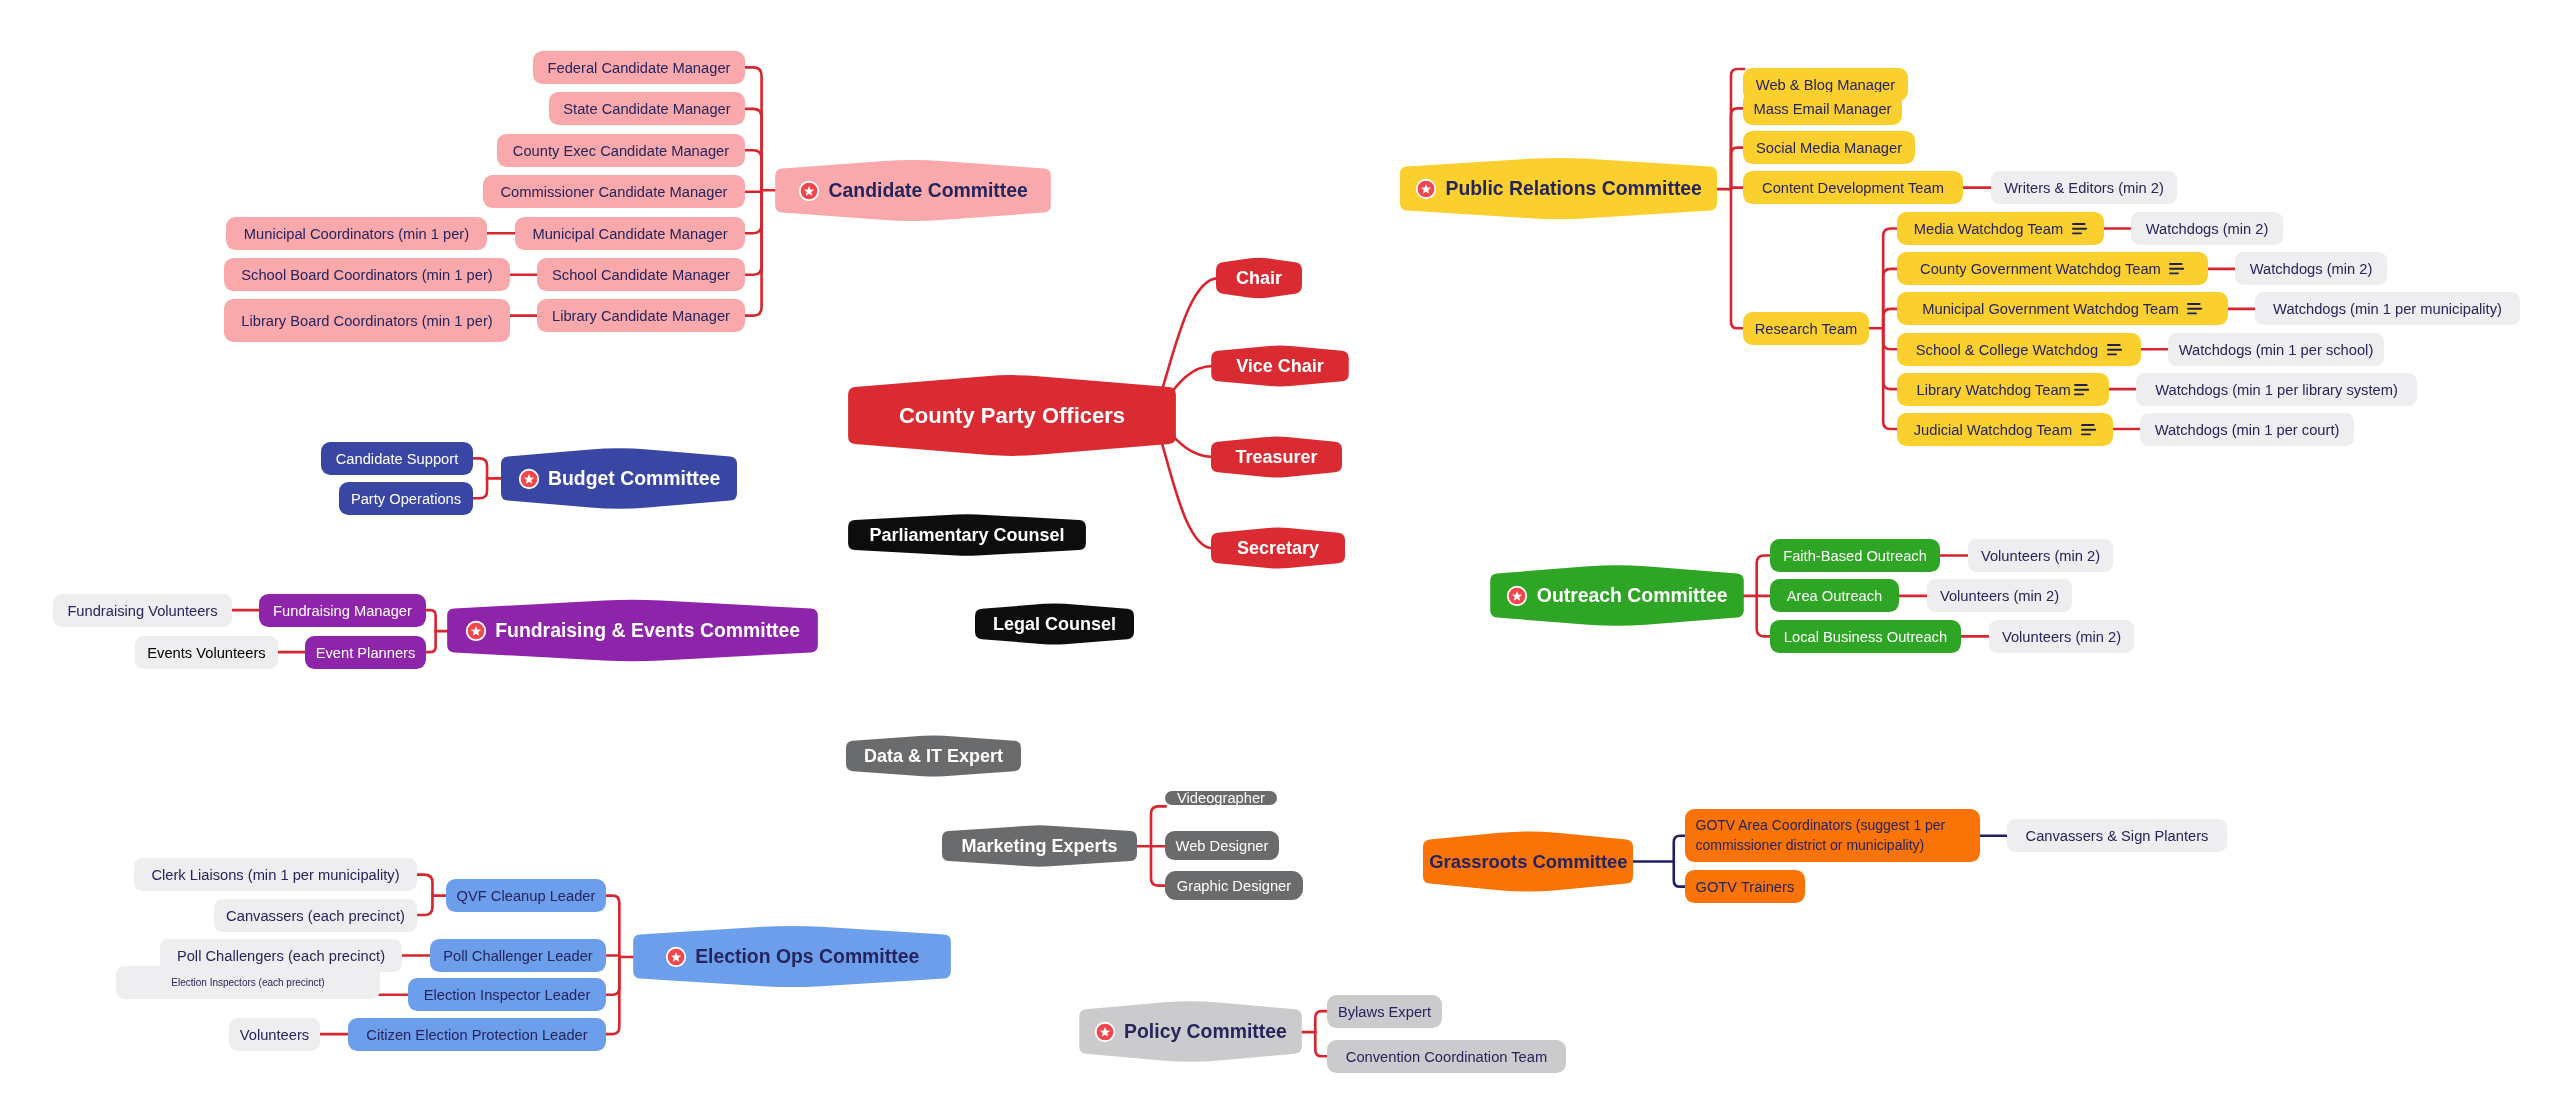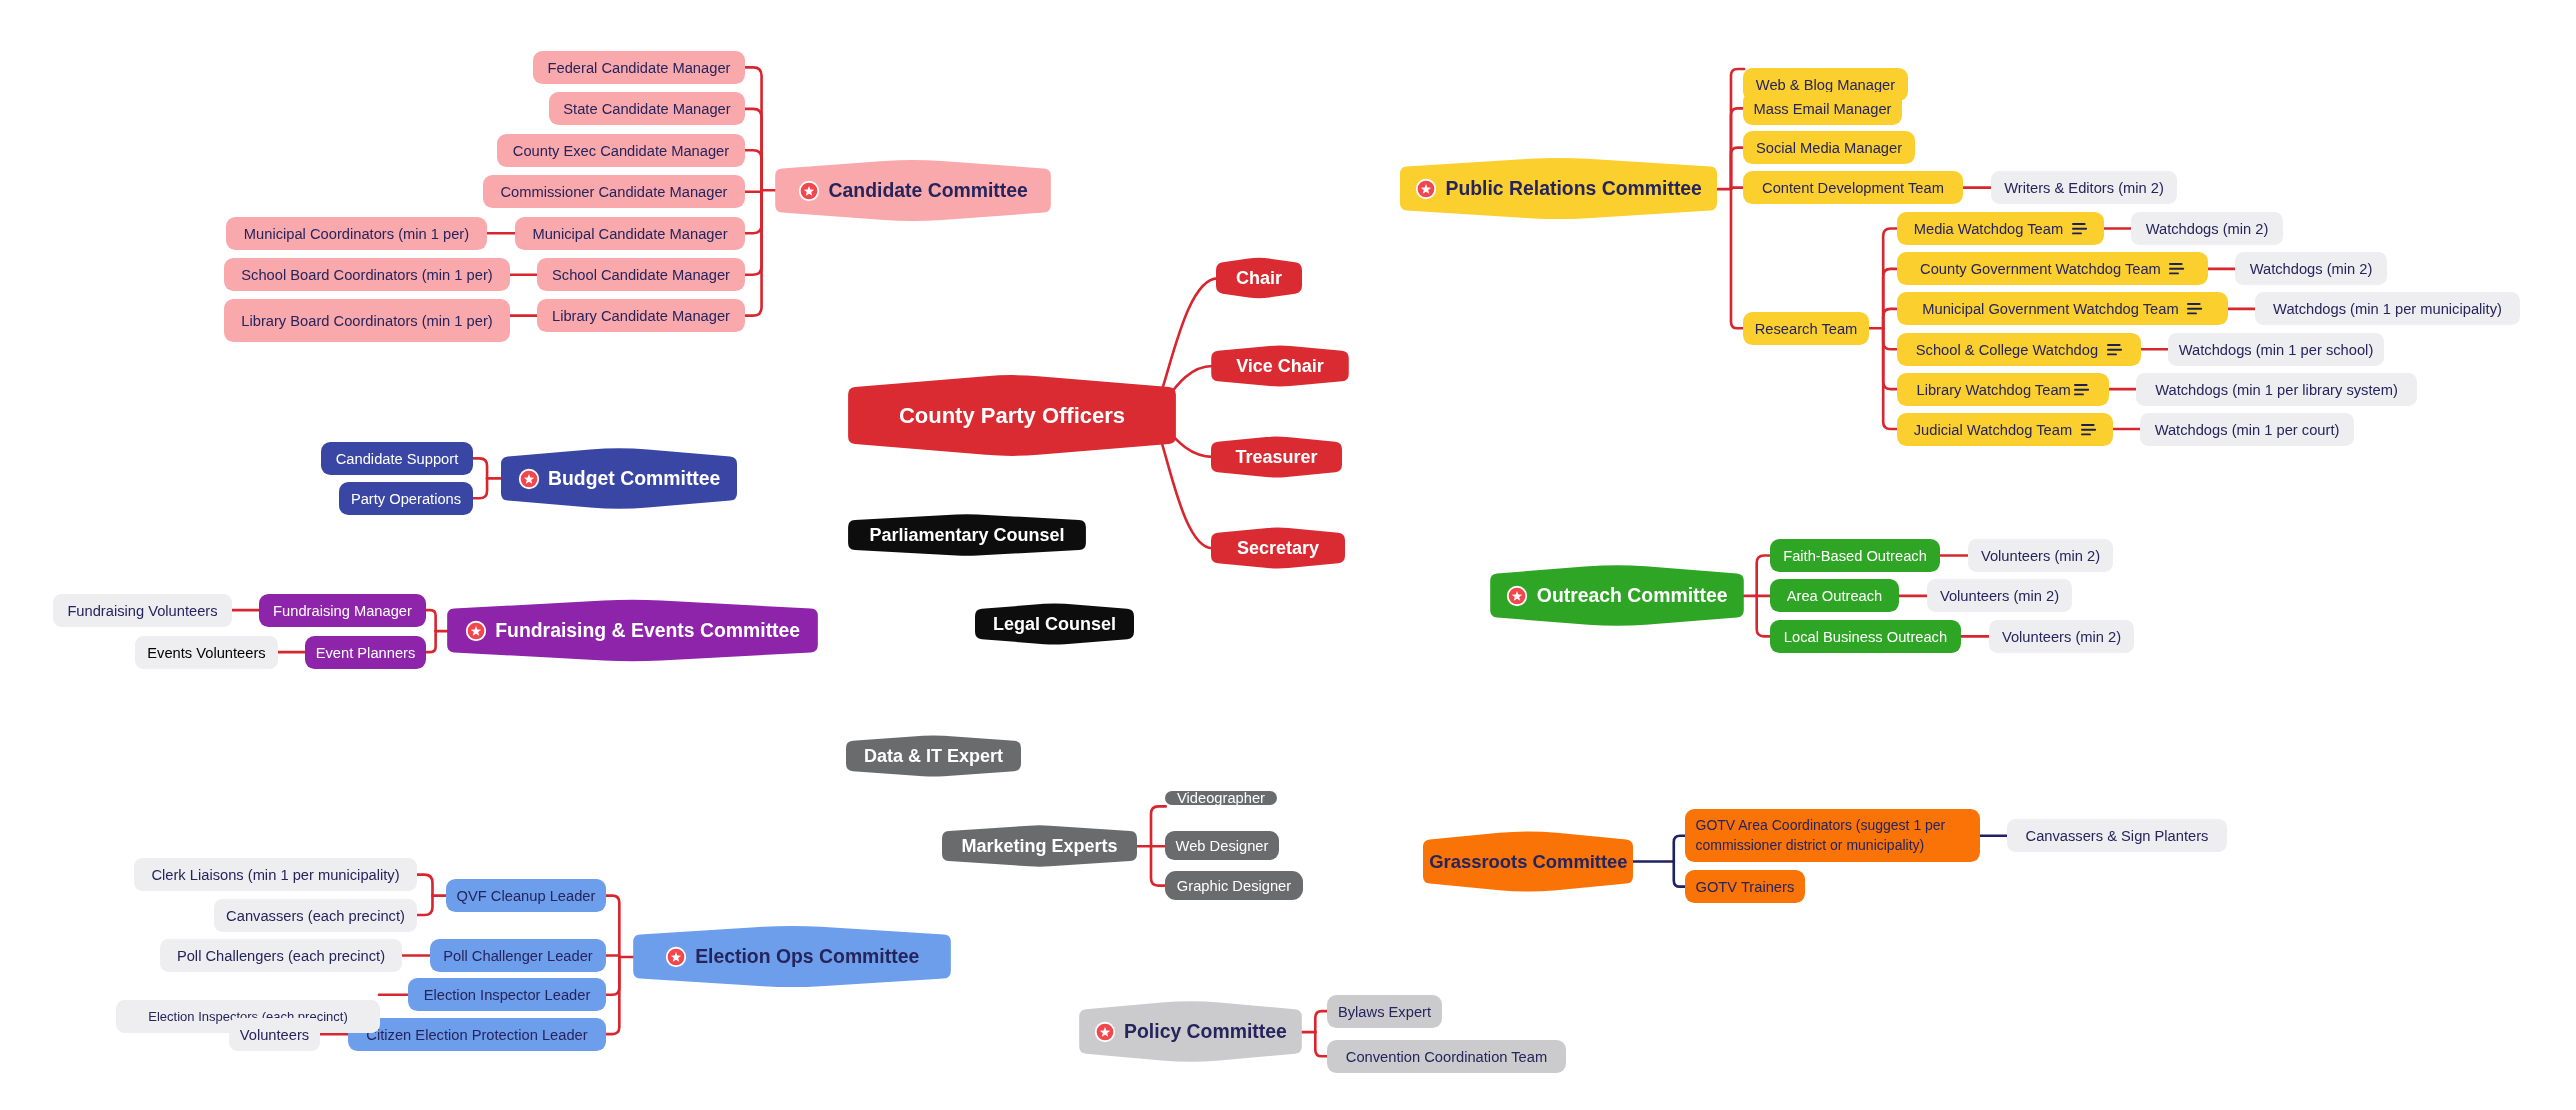--- a/index.html
+++ b/index.html
@@ -423,21 +423,21 @@
       </div>
       <div class="topic" style="top: 858px; height: 33px; min-width: 283px; padding: 0px 10.5px; font-size: 14.7px; font-weight: 400; color: rgb(38, 36, 92); gap: 8.4px; background: rgb(238, 237, 240); border-radius: 8.4px; right: 2159px;">
         <span class="lbl">Clerk Liaisons (min 1 per municipality)</span>
       </div>
       <div class="topic" style="top: 899px; height: 33px; min-width: 203px; padding: 0px 10.5px; font-size: 14.7px; font-weight: 400; color: rgb(38, 36, 92); gap: 8.4px; background: rgb(238, 237, 240); border-radius: 8.4px; right: 2159px;">
         <span class="lbl">Canvassers (each precinct)</span>
       </div>
       <div class="topic" style="top: 939px; height: 33px; min-width: 242px; padding: 0px 10.5px; font-size: 14.7px; font-weight: 400; color: rgb(38, 36, 92); gap: 8.4px; background: rgb(238, 237, 240); border-radius: 8.4px; right: 2174px;">
         <span class="lbl">Poll Challengers (each precinct)</span>
       </div>
-      <div class="topic" style="top: 1000px; height: 33px; min-width: 264px; padding: 0px 10.5px; font-size: 13px; font-weight: 400; color: rgb(38, 36, 92); gap: 8.4px; background: rgb(238, 237, 240); border-radius: 8.4px; right: 2196px;">
+      <div class="topic" style="top: 966px; height: 33px; min-width: 264px; padding: 0px 10.5px; font-size: 10px; font-weight: 400; color: rgb(38, 36, 92); gap: 8.4px; background: rgb(238, 237, 240); border-radius: 8.4px; right: 2196px;">
         <span class="lbl">Election Inspectors (each precinct)</span>
       </div>
       <div class="topic" style="top: 1018px; height: 33px; min-width: 91px; padding: 0px 10.5px; font-size: 14.7px; font-weight: 400; color: rgb(38, 36, 92); gap: 8.4px; background: rgb(238, 237, 240); border-radius: 8.4px; right: 2256px;">
         <span class="lbl">Volunteers</span>
       </div>
     </div>
 </div>
 
 
 </body></html>

